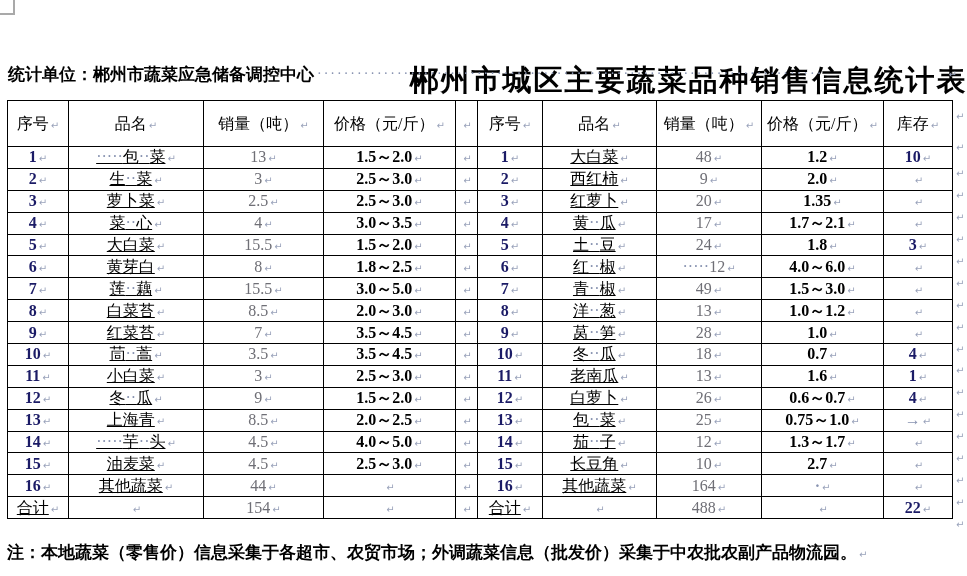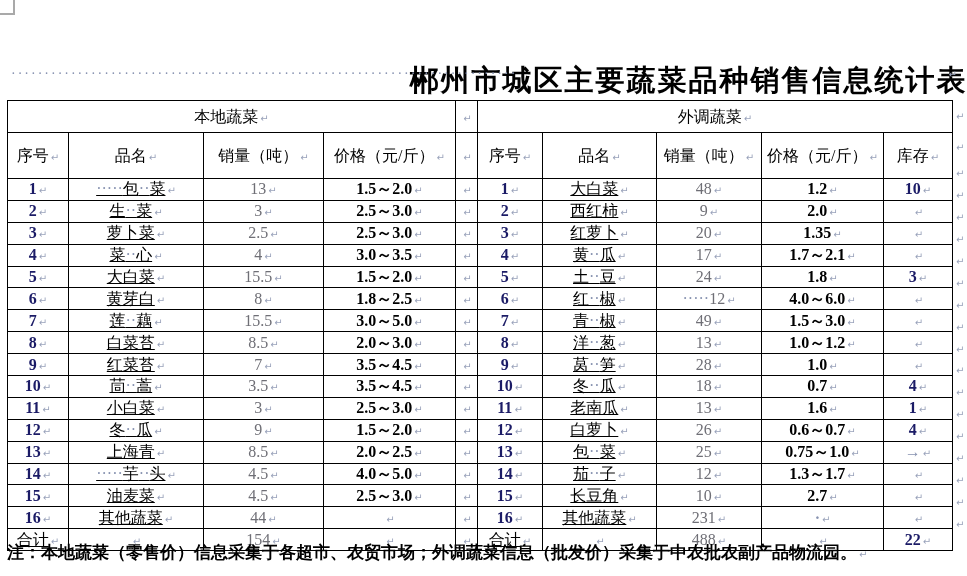--- a/index.html
+++ b/index.html
@@ -50,43 +50,39 @@
   }
 </style>
 </head>
 <body>
 
 <div class="corner-mark"></div>
 
 <div class="doc-title"><span>郴州市城区主要蔬菜品种销售信息统计表</span><span class="eop">↵</span></div>
 
 <div class="subtitle">
+  <span>统计单位：郴州市蔬菜应急储备调控中心</span>
   <span class="leader">············································································</span>
   <span class="eop">↵</span>
 </div>
 
 <table class="veg">
   <colgroup>
     <col style="width:61px">
       <col style="width:135px">
       <col style="width:120px">
       <col style="width:132px">
     <col style="width:22px">
     <col style="width:65px">
       <col style="width:114px">
       <col style="width:105px">
       <col style="width:122px">
       <col style="width:69px">
   </colgroup>
   <tbody id="tbody">
-    <tr class="h1">
-      <td colspan="4" class="group has-eoc"><span class="t">本地蔬菜</span><span class="eop">↵</span></td>
-      <td class="sep has-eoc"><span class="t"></span><span class="eop">↵</span></td>
-      <td colspan="5" class="group has-eoc"><span class="t">外调蔬菜</span><span class="eop">↵</span></td>
-    </tr>
     <tr class="h2">
       <td class="has-eoc"><span class="t">序号</span><span class="eop">↵</span></td>
       <td class="has-eoc"><span class="t">品名</span><span class="eop">↵</span></td>
       <td class="has-eoc"><span class="t">销量（吨）</span><span class="eop">↵</span></td>
       <td class="has-eoc"><span class="t">价格（元/斤）</span><span class="eop">↵</span></td>
       <td class="sep has-eoc"><span class="t"></span><span class="eop">↵</span></td>
       <td class="has-eoc"><span class="t">序号</span><span class="eop">↵</span></td>
       <td class="has-eoc"><span class="t">品名</span><span class="eop">↵</span></td>
       <td class="has-eoc"><span class="t">销量（吨）</span><span class="eop">↵</span></td>
       <td class="has-eoc"><span class="t">价格（元/斤）</span><span class="eop">↵</span></td>
@@ -273,21 +269,21 @@
         <td class="num-id has-eoc"><span class="t"></span><span class="eop">↵</span></td>
       </tr>
       <tr class="r">
         <td class="num-id has-eoc"><span class="t">16</span><span class="eop">↵</span></td>
         <td class="cjk has-eoc"><span class="t">其他蔬菜</span><span class="eop">↵</span></td>
         <td class="num-gray has-eoc"><span class="t">44</span><span class="eop">↵</span></td>
         <td class="num-bold has-eoc"><span class="t"></span><span class="eop">↵</span></td>
         <td class="sep has-eoc"><span class="t"></span><span class="eop">↵</span></td>
         <td class="num-id has-eoc"><span class="t">16</span><span class="eop">↵</span></td>
         <td class="cjk has-eoc"><span class="t">其他蔬菜</span><span class="eop">↵</span></td>
-        <td class="num-gray has-eoc"><span class="t">231</span><span class="eop">↵</span></td>
+        <td class="num-gray has-eoc"><span class="t">164</span><span class="eop">↵</span></td>
         <td class="num-bold has-eoc"><span class="t"><span class="fm">·</span></span><span class="eop">↵</span></td>
         <td class="num-id has-eoc"><span class="t"></span><span class="eop">↵</span></td>
       </tr>
       <tr class="r">
         <td class="cjk has-eoc"><span class="t">合计</span><span class="eop">↵</span></td>
         <td class="cjk has-eoc"><span class="t"></span><span class="eop">↵</span></td>
         <td class="num-gray has-eoc"><span class="t">154</span><span class="eop">↵</span></td>
         <td class="num-bold has-eoc"><span class="t"></span><span class="eop">↵</span></td>
         <td class="sep has-eoc"><span class="t"></span><span class="eop">↵</span></td>
         <td class="cjk has-eoc"><span class="t">合计</span><span class="eop">↵</span></td>

